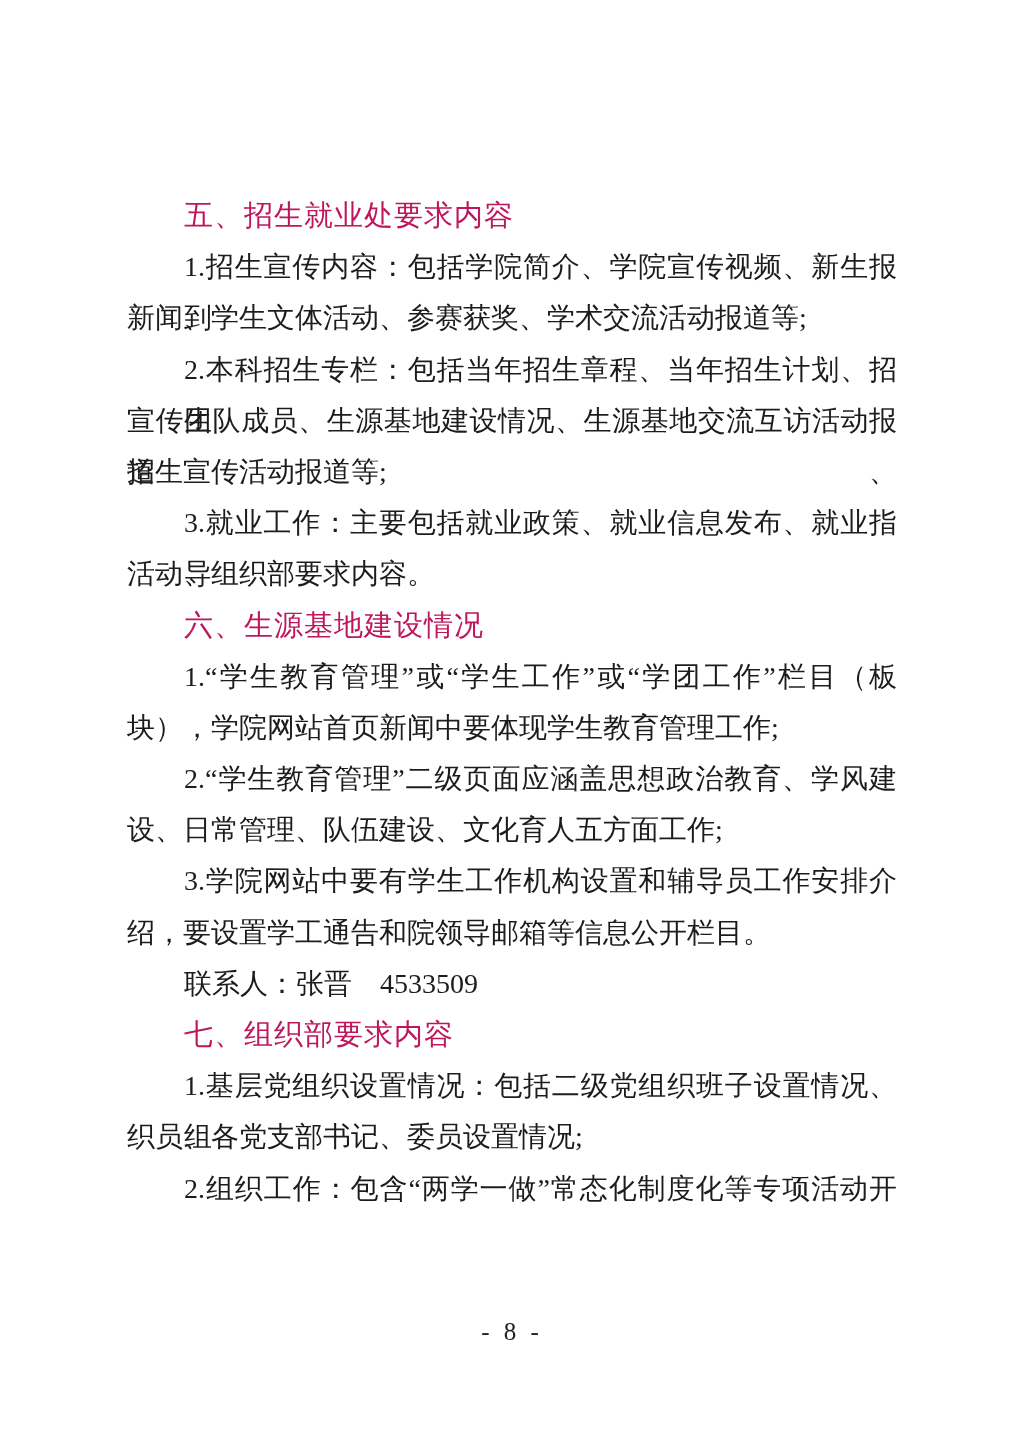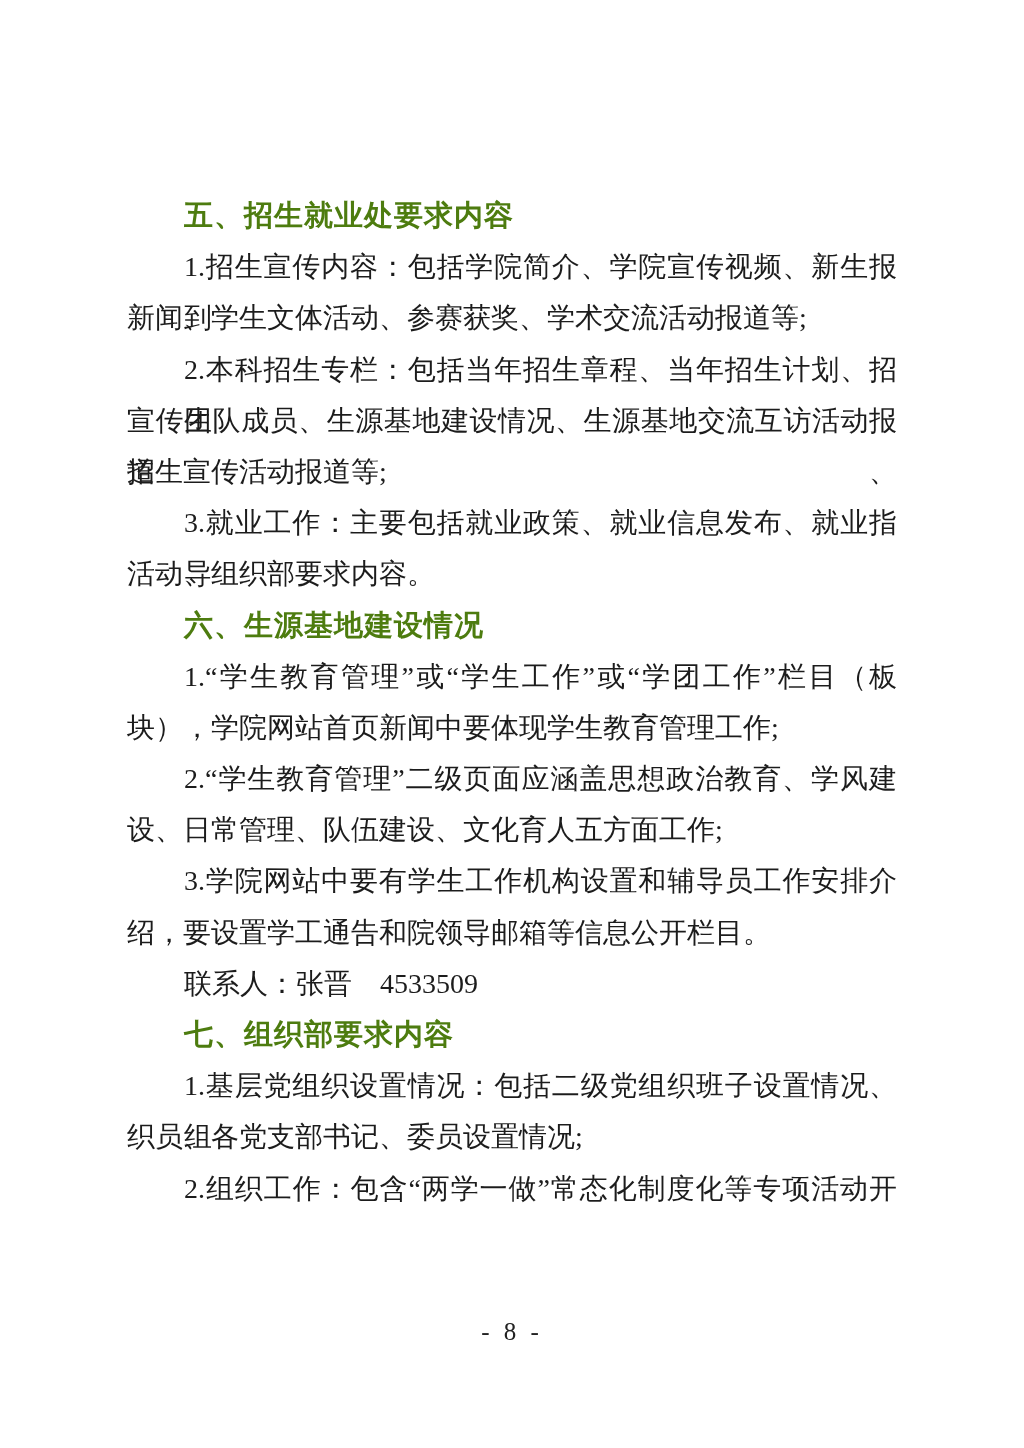--- a/index.html
+++ b/index.html
@@ -33,24 +33,24 @@
   .line.justify {
     white-space: normal;
     text-align: justify;
     text-align-last: justify;
   }
   .line.indent {
     padding-left: 57px;
   }
   .line.heading {
     font-family: "Liberation Sans", "DejaVu Sans", sans-serif;
-    font-weight: 700;
+    font-weight: 400;
     font-size: 29px;
     letter-spacing: 1px;
-    color: #4d7c0f;
+    color: #be185d;
   }
   .footer {
     position: absolute;
     left: 0;
     top: 1318px;
     width: 100%;
     text-align: center;
     font-size: 25px;
     letter-spacing: 4px;
     color: #222222;

